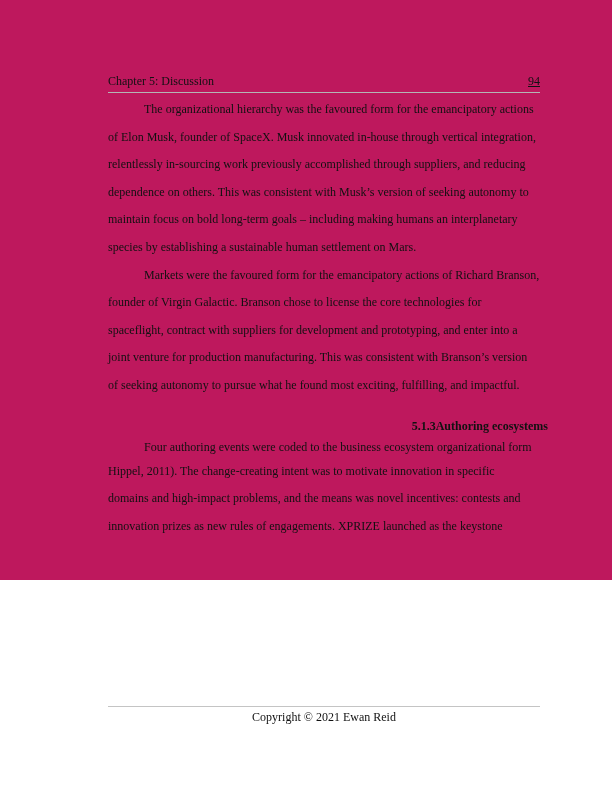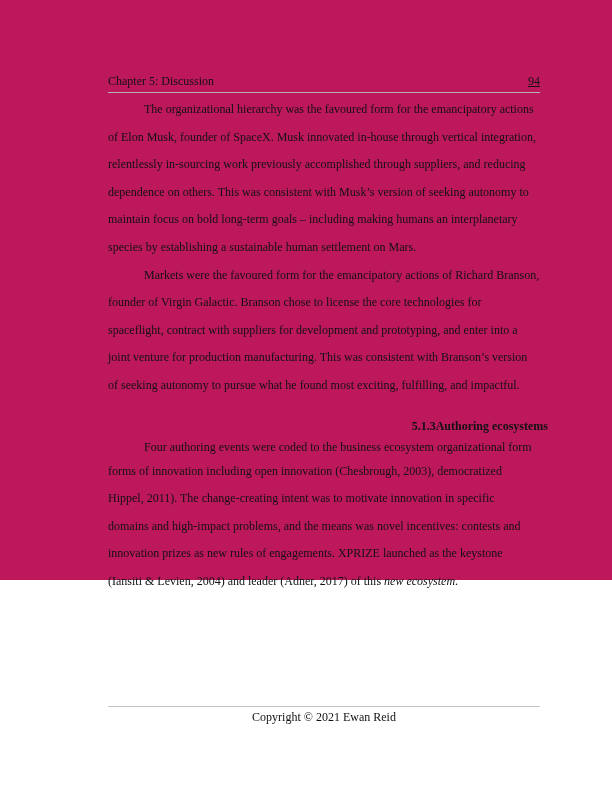--- a/index.html
+++ b/index.html
@@ -115,25 +115,23 @@
 
     <div class="heading">
       <span class="num">5.1.3</span><span>Authoring ecosystems</span>
     </div>
 
     <div>
       <div class="line indent" style="height:22px;line-height:22px;font-family:Liberation Serif, serif;">Four authoring events were coded to the business ecosystem organizational form</div>
     </div>
 
     <div>
-      <div class="line">forms of innovation including open innovation (Chesbrough, 2003), democratized</div>
       <div class="line">Hippel, 2011).  The change-creating intent was to motivate innovation in specific</div>
       <div class="line">domains and high-impact problems, and the means was novel incentives: contests and</div>
       <div class="line">innovation prizes as new rules of engagements.  XPRIZE launched as the keystone</div>
-      <div class="line"><span>(Iansiti &amp; Levien, 2004) and leader (Adner, 2017) of this </span><em>new ecosystem</em><span>.</span></div>
     </div>
 
   </div>
 
   <div class="footer-rule"></div>
   <div class="footer">
     <span>Copyright © 2021 Ewan Reid</span>
   </div>
 
 </div>

